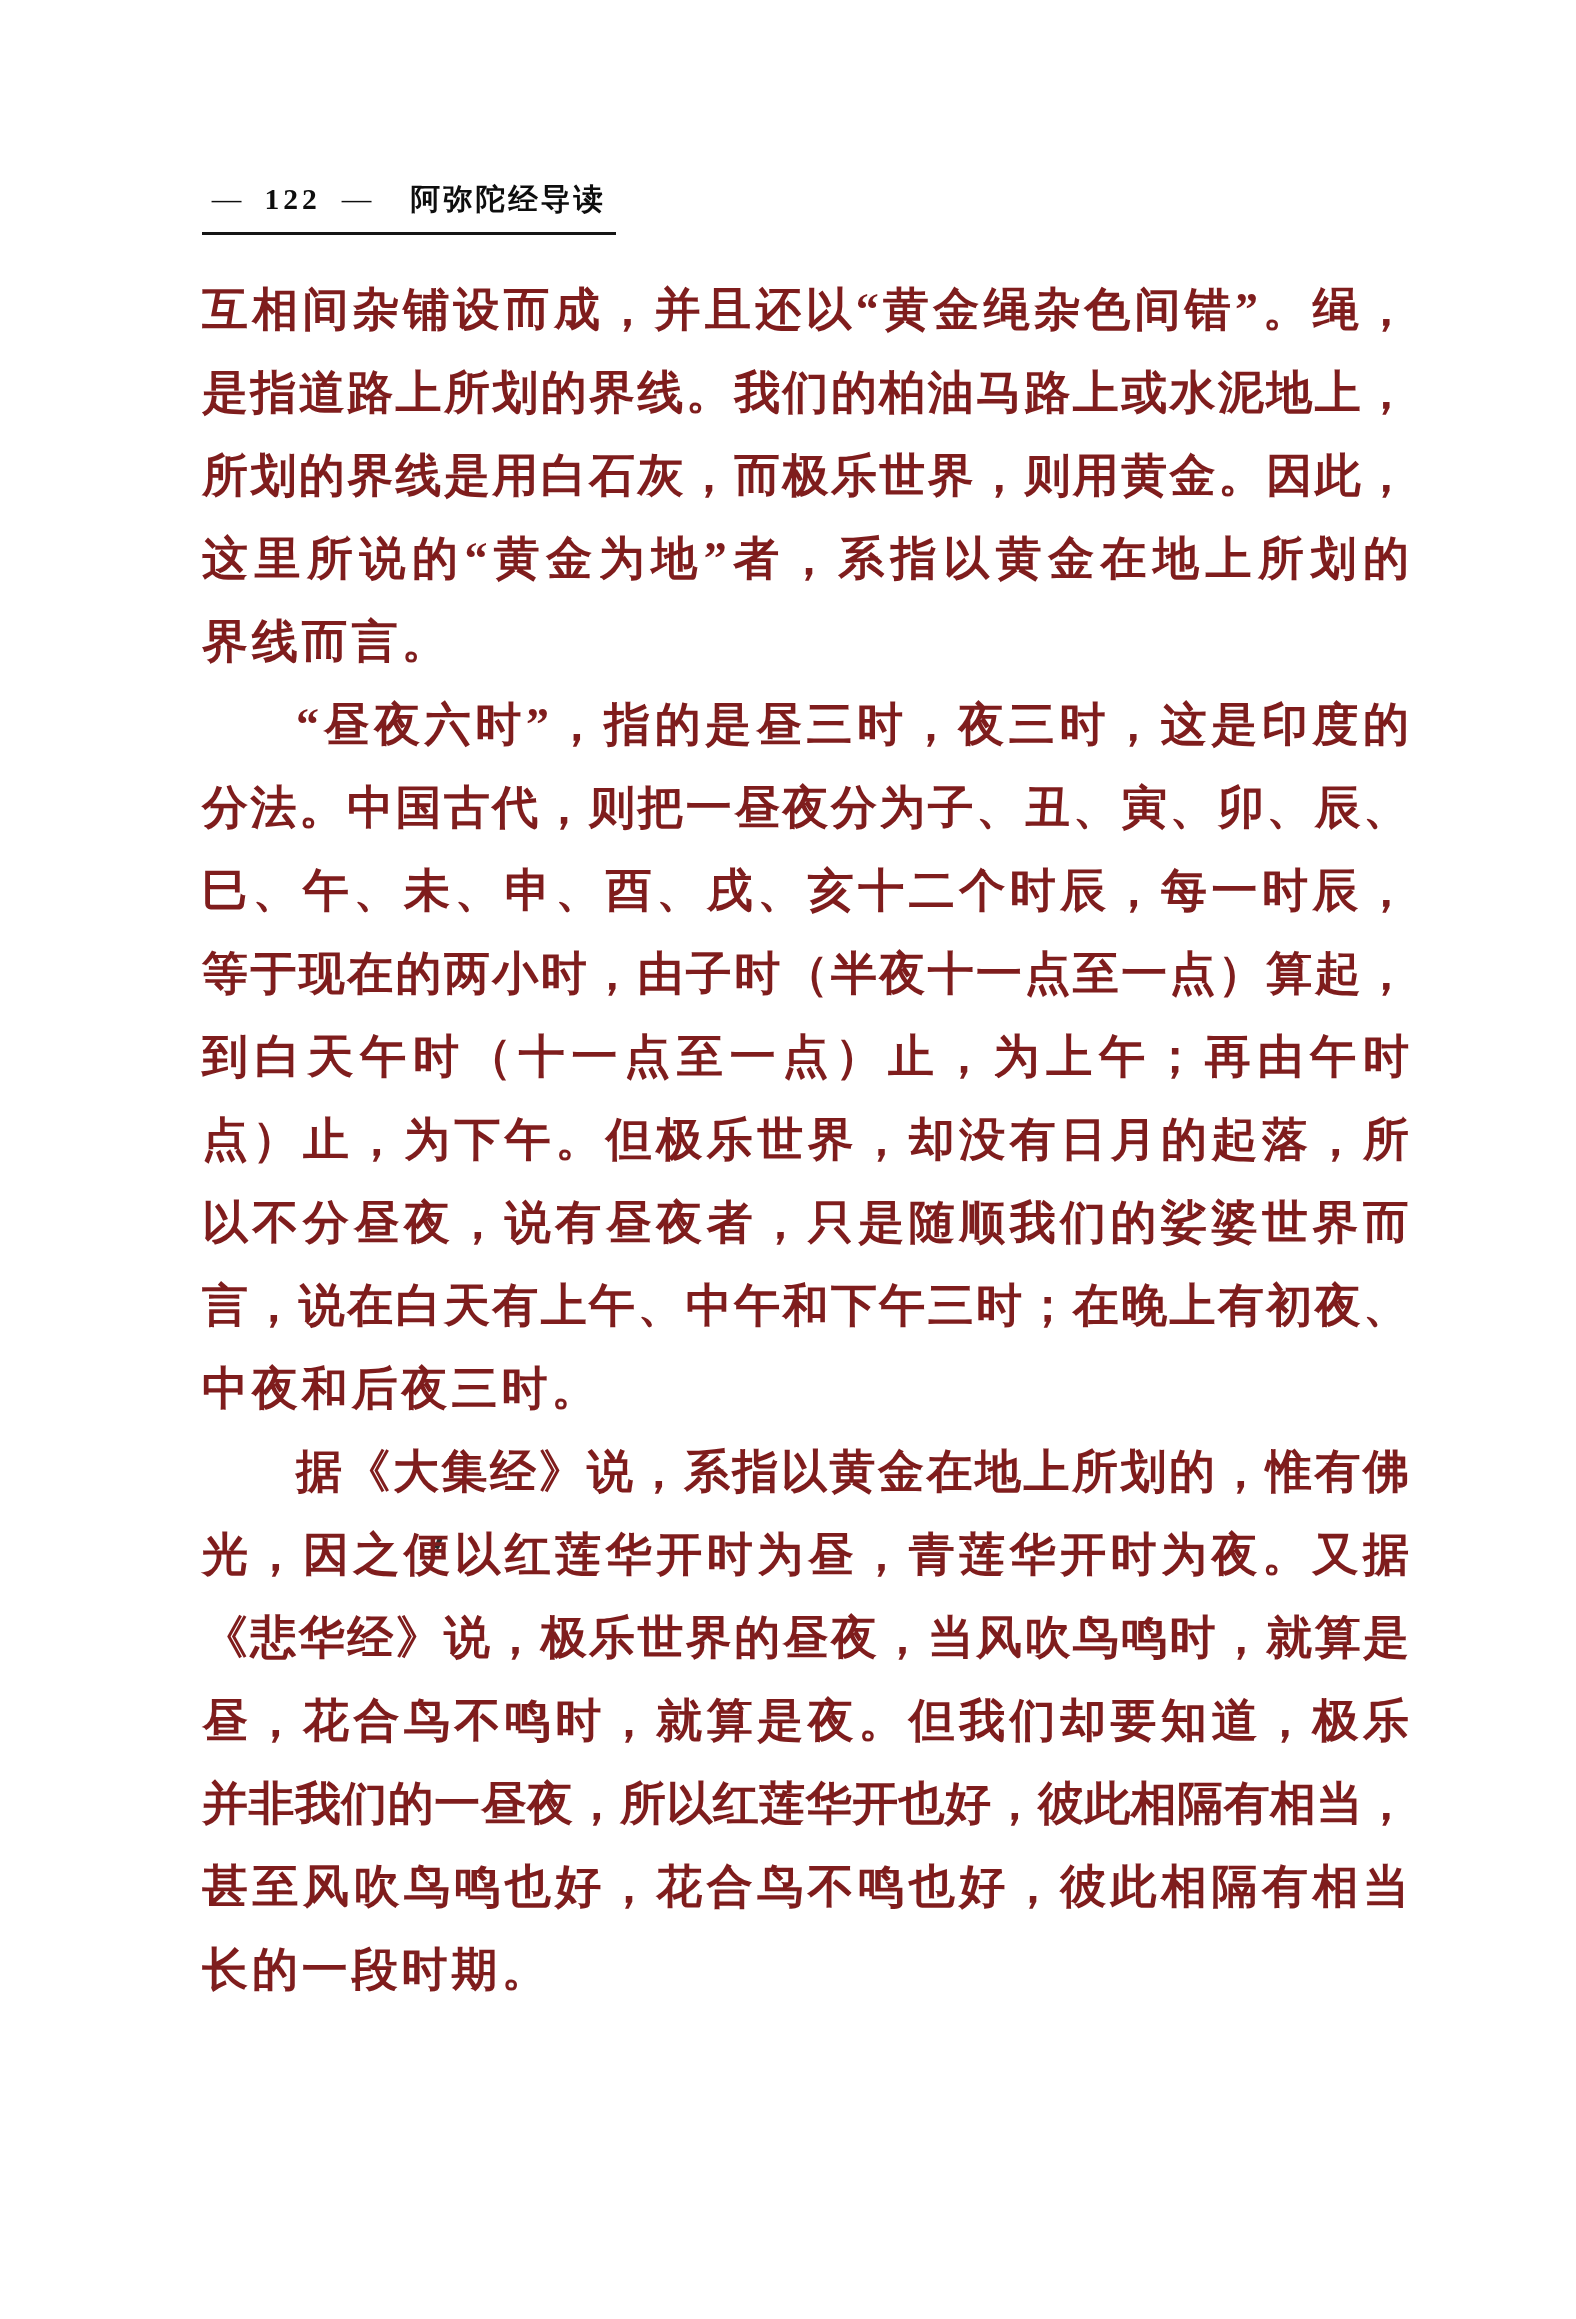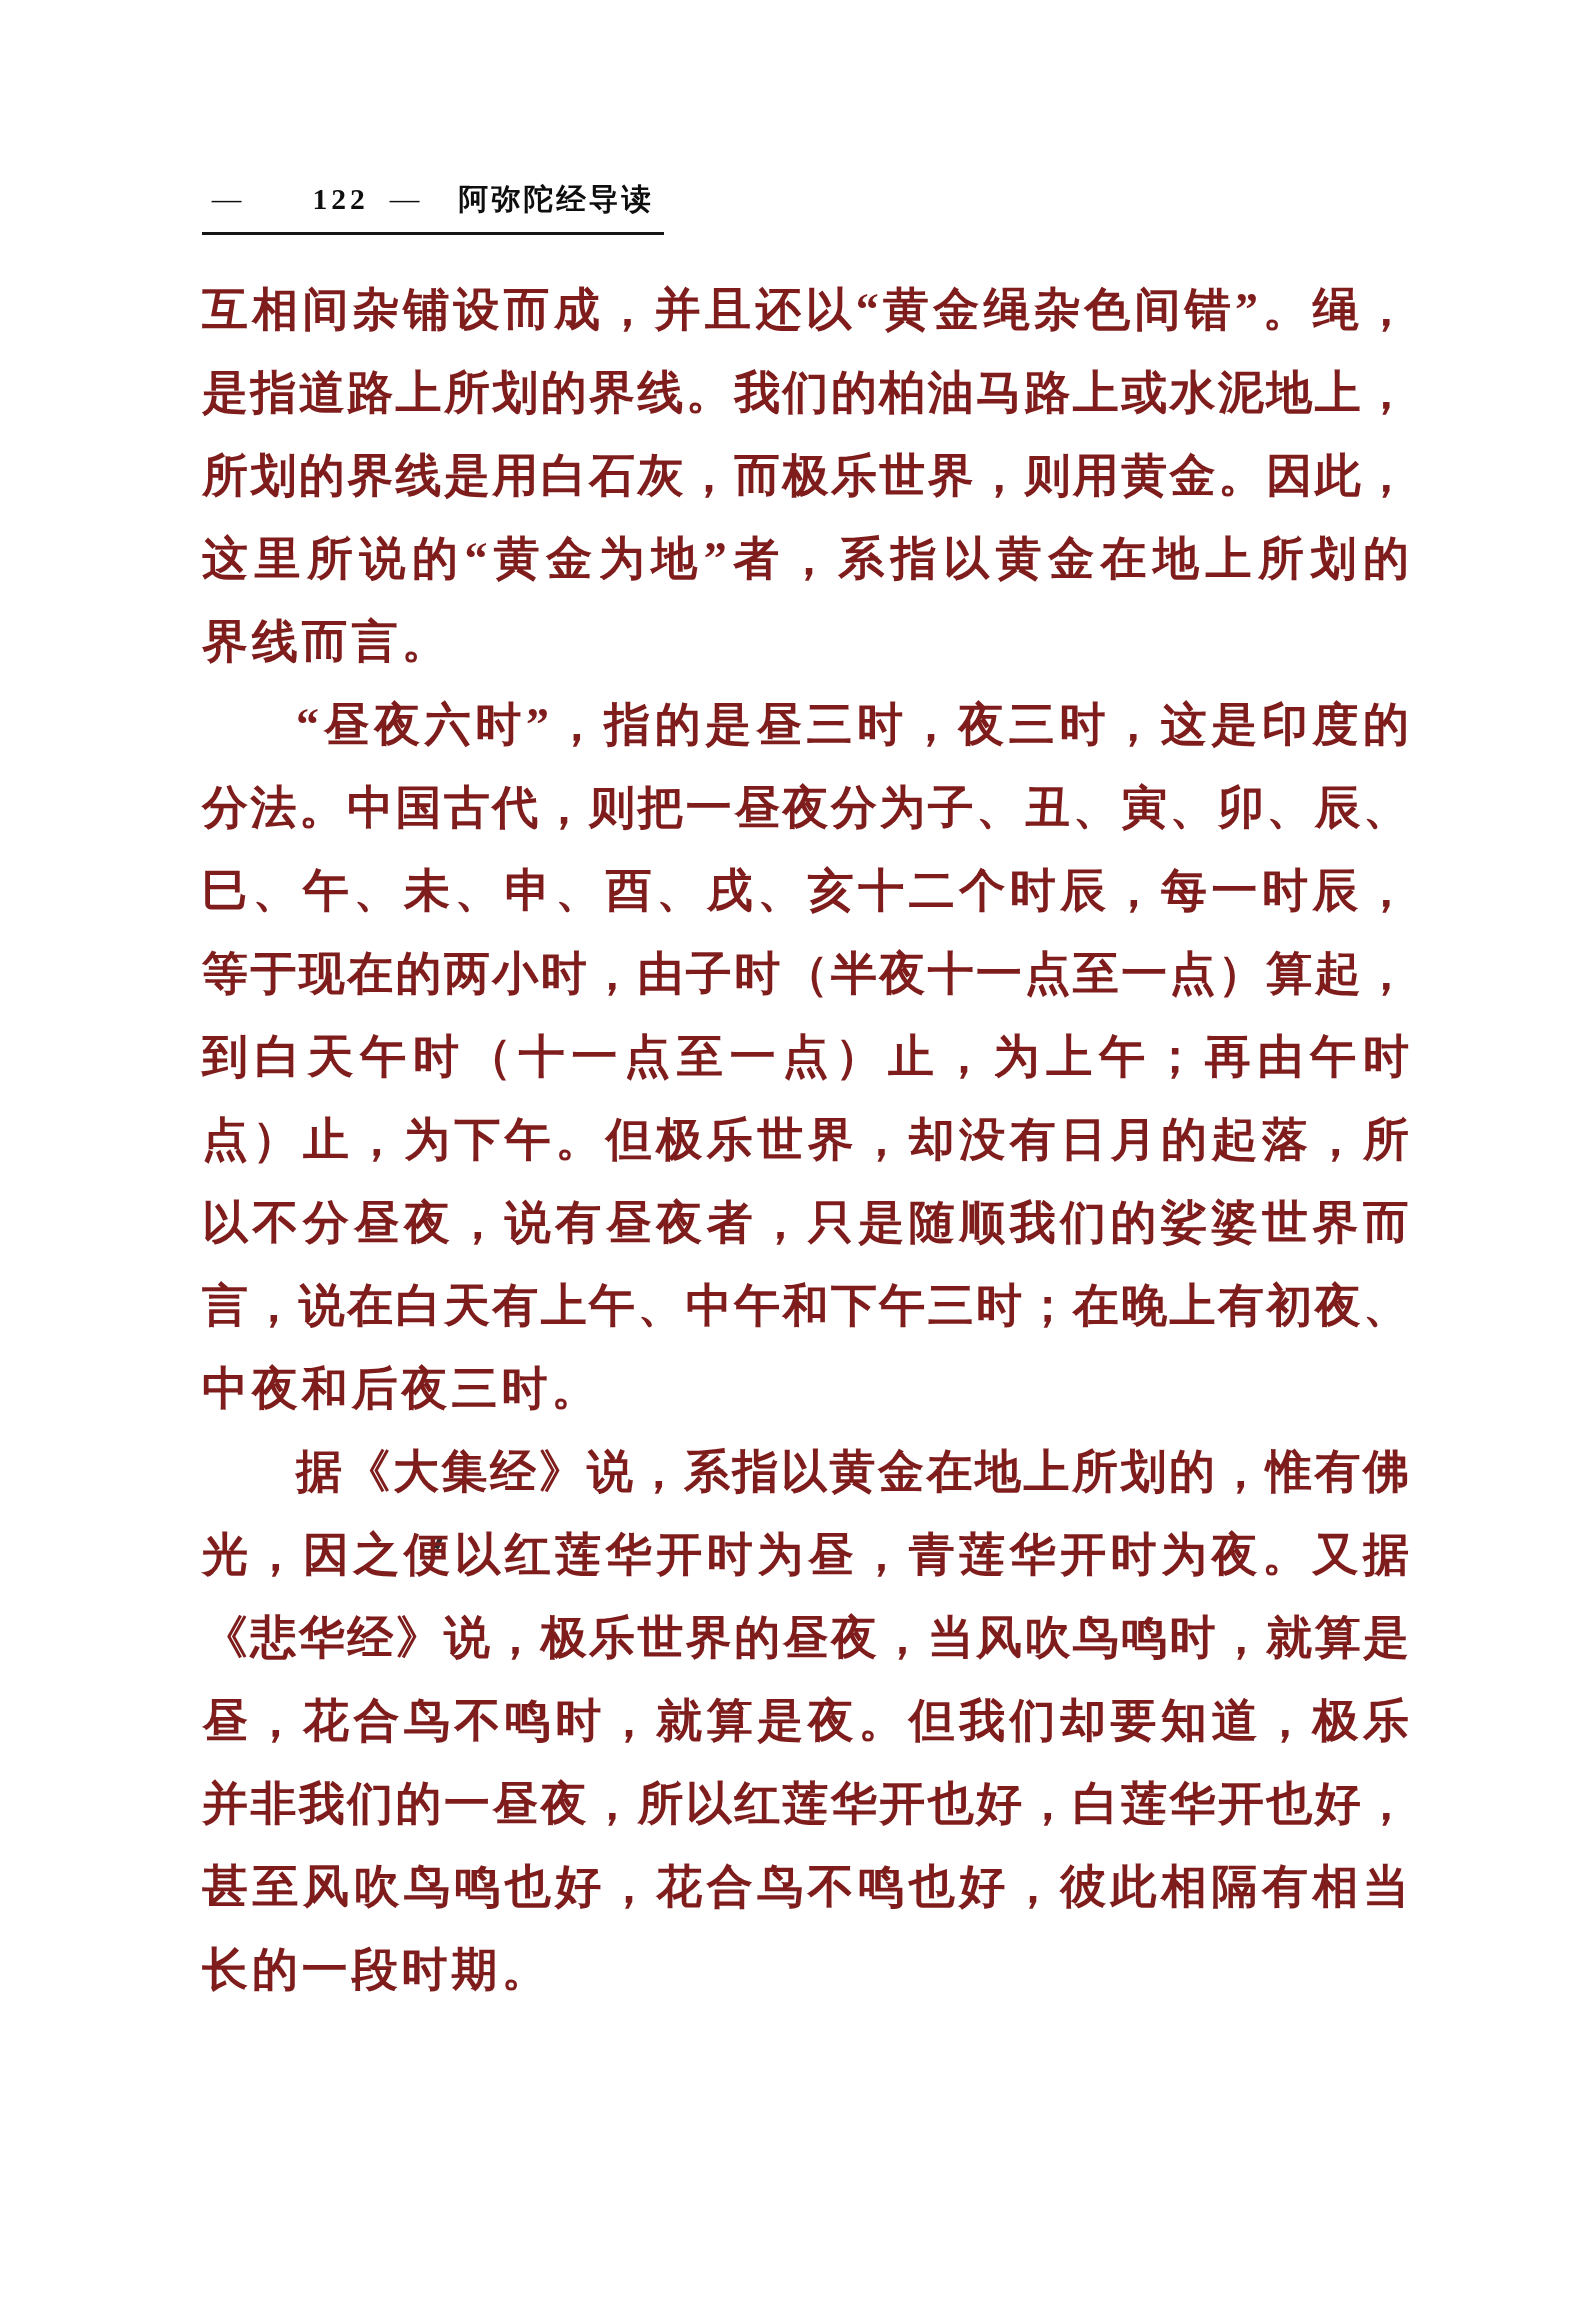--- a/index.html
+++ b/index.html
@@ -34,21 +34,20 @@
     padding: 0 9.9px 11.8px 3.9px;
   }
   .running-head .dash {
     font-weight: 400;
     padding: 0 5.9px;
   }
   .running-head .folio {
     font-family: "Liberation Serif", "DejaVu Serif", serif;
     padding: 0 5.9px;
     letter-spacing: 3.9px;
-    margin-left: 48px;
   }
   .running-head .book-title {
     padding-left: 21.7px;
     letter-spacing: 3px;
   }
   
   .text-block {
     position: absolute;
     left: 202px;
     top: 268px;
@@ -111,19 +110,19 @@
     <div class="tline">等于现在的两小时，由子时（半夜十一点至一点）算起，</div>
     <div class="tline">到白天午时（十一点至一点）止，为上午；再由午时</div>
     <div class="tline">点）止，为下午。但极乐世界，却没有日月的起落，所</div>
     <div class="tline">以不分昼夜，说有昼夜者，只是随顺我们的娑婆世界而</div>
     <div class="tline">言，说在白天有上午、中午和下午三时；在晚上有初夜、</div>
     <div class="tline para-end">中夜和后夜三时。</div>
     <div class="tline indent">据《大集经》说，系指以黄金在地上所划的，惟有佛</div>
     <div class="tline">光，因之便以红莲华开时为昼，青莲华开时为夜。又据</div>
     <div class="tline">《悲华经》说，极乐世界的昼夜，当风吹鸟鸣时，就算是</div>
     <div class="tline">昼，花合鸟不鸣时，就算是夜。但我们却要知道，极乐</div>
-    <div class="tline">并非我们的一昼夜，所以红莲华开也好，白莲华开也好，</div>
+    <div class="tline">并非我们的一昼夜，所以红莲华开也好，彼此相隔有相当，</div>
     <div class="tline">甚至风吹鸟鸣也好，花合鸟不鸣也好，彼此相隔有相当</div>
     <div class="tline para-end">长的一段时期。</div>
   </div>
 
 </div>
 
 
 </body></html>

